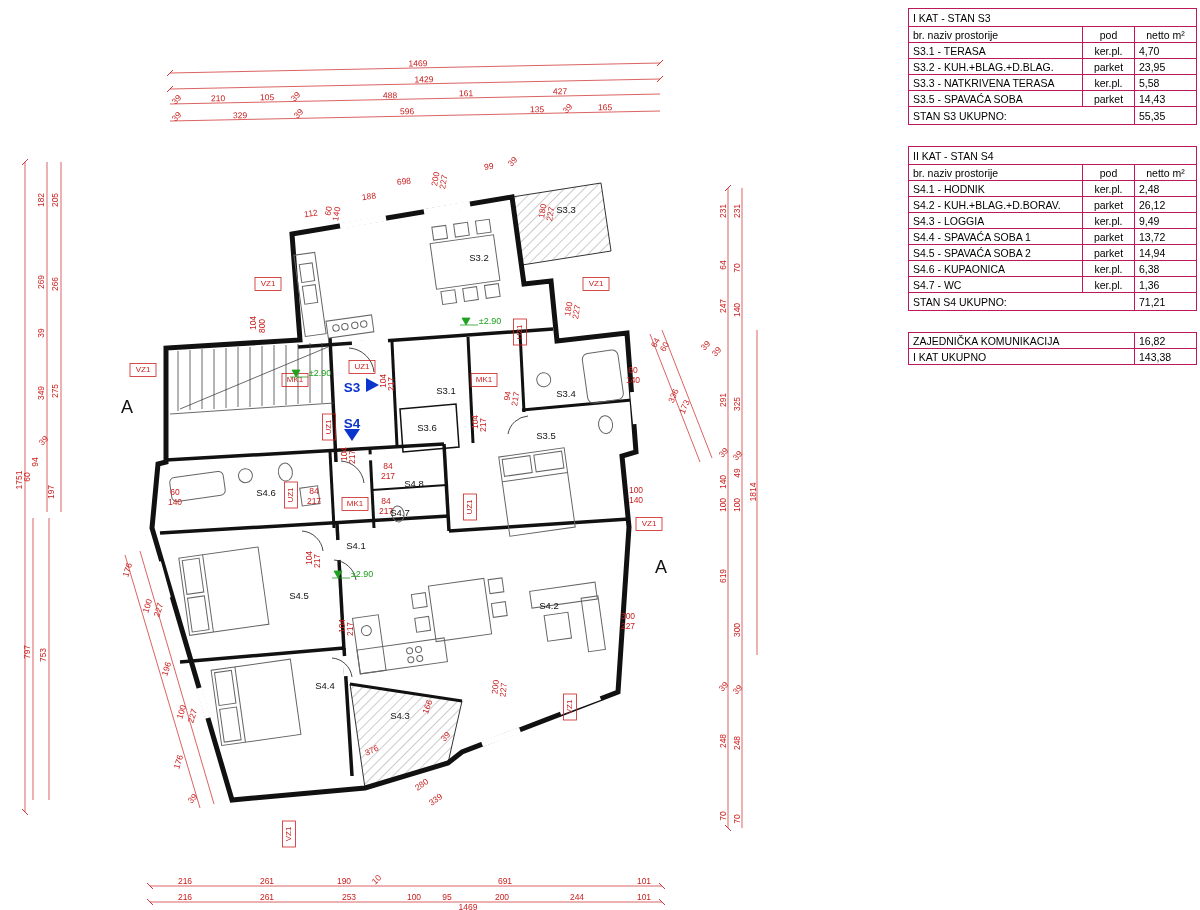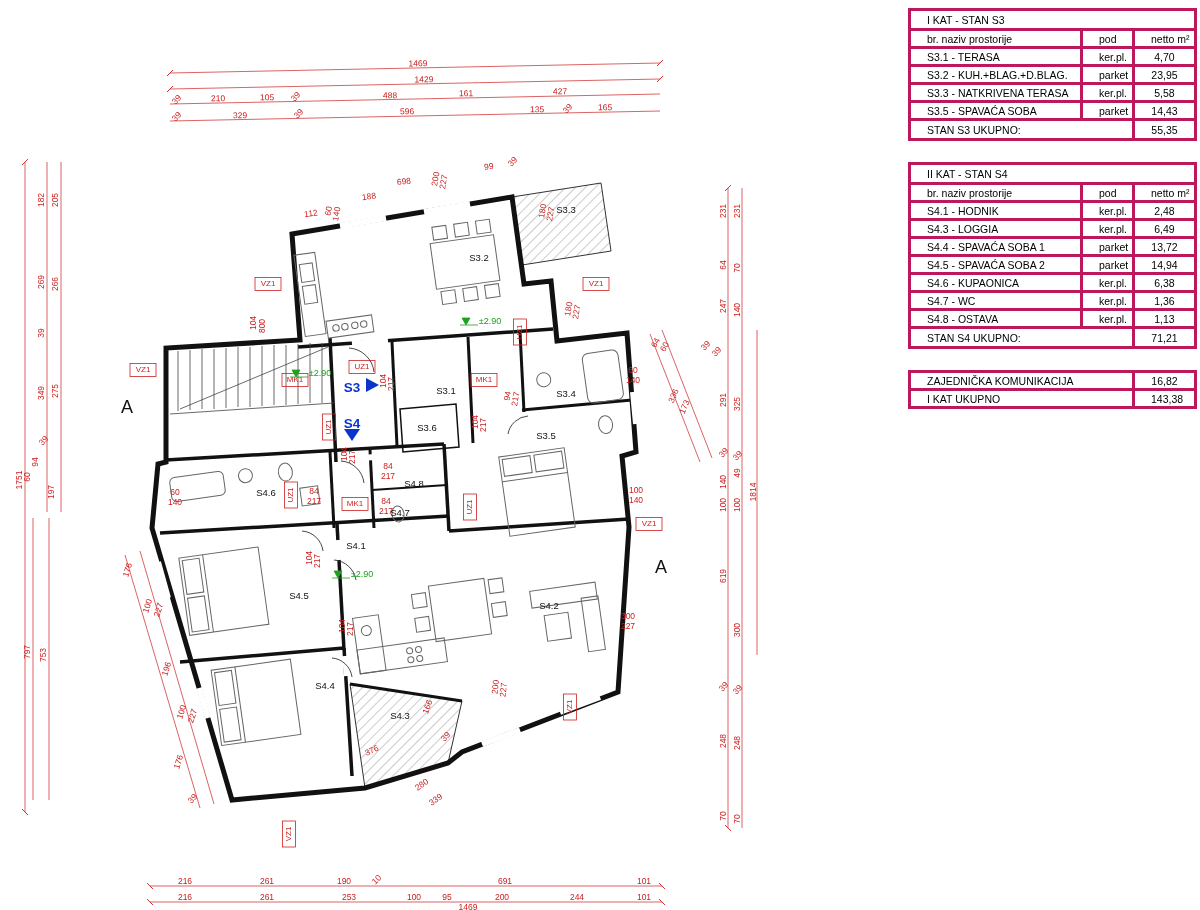--- a/index.html
+++ b/index.html
@@ -2,23 +2,23 @@
 <html><head>
 <meta charset="utf-8">
 <style>
   html,body{margin:0;padding:0;background:#fff}
   body{width:1200px;height:910px;position:relative;font-family:"Liberation Sans",sans-serif;overflow:hidden}
   #plan-svg{position:absolute;left:0;top:0}
   
   .tables{position:absolute;left:908px;top:8px;width:289px;color:#000}
   .tables table{border-collapse:collapse;width:100%;table-layout:fixed}
   .sched{margin-bottom:21px}
-  .tables td{border:3px solid #be185d;padding:1px 16px;font-size:10.5px;height:13px;overflow:hidden;white-space:nowrap}
-  .tables .c{text-align:left}
-  .tables .r{text-align:center}
+  .tables td{border:1px solid #be185d;padding:1px 4px;font-size:10.5px;height:13px;overflow:hidden;white-space:nowrap}
+  .tables .c{text-align:center}
+  .tables .r{text-align:left}
   tr.title td{height:15px}
   tr.total td{height:15px}
   
   #plan-svg text{font-family:"Liberation Sans",sans-serif}
   .dim{fill:#cc2020;font-size:8.5px;text-anchor:middle;dominant-baseline:middle}
   .redlab{fill:#cc2020;font-size:8px;text-anchor:middle;dominant-baseline:middle}
   .redbox{fill:none;stroke:#cc2020;stroke-width:0.8}
   .room{fill:#111;font-size:9.5px;text-anchor:middle;dominant-baseline:middle}
   .grn{fill:#1fa01f;font-size:9px;text-anchor:middle;dominant-baseline:middle}
   .grnsym{stroke:#1fa01f;fill:#1fa01f;stroke-width:0.8}
@@ -432,48 +432,48 @@
         <td class="c">netto m²</td>
       </tr>
     </thead>
     <tbody>
         <tr>
           <td class="l">S4.1 - HODNIK</td>
           <td class="c">ker.pl.</td>
           <td class="r">2,48</td>
         </tr>
         <tr>
+          <td class="l">S4.2 - KUH.+BLAG.+D.BORAV.</td>
+          <td class="c">parket</td>
+          <td class="r">26,12</td>
+        </tr>
+        <tr>
           <td class="l">S4.3 - LOGGIA</td>
           <td class="c">ker.pl.</td>
-          <td class="r">6,49</td>
+          <td class="r">9,49</td>
         </tr>
         <tr>
           <td class="l">S4.4 - SPAVAĆA SOBA 1</td>
           <td class="c">parket</td>
           <td class="r">13,72</td>
         </tr>
         <tr>
           <td class="l">S4.5 - SPAVAĆA SOBA 2</td>
           <td class="c">parket</td>
           <td class="r">14,94</td>
         </tr>
         <tr>
           <td class="l">S4.6 - KUPAONICA</td>
           <td class="c">ker.pl.</td>
           <td class="r">6,38</td>
         </tr>
         <tr>
           <td class="l">S4.7 - WC</td>
           <td class="c">ker.pl.</td>
           <td class="r">1,36</td>
-        </tr>
-        <tr>
-          <td class="l">S4.8 - OSTAVA</td>
-          <td class="c">ker.pl.</td>
-          <td class="r">1,13</td>
         </tr>
       </tbody>
     <tfoot>
       <tr class="total">
         <td colspan="2">STAN S4  UKUPNO:</td>
         <td class="r">71,21</td>
       </tr>
     </tfoot>
   </table>
 

